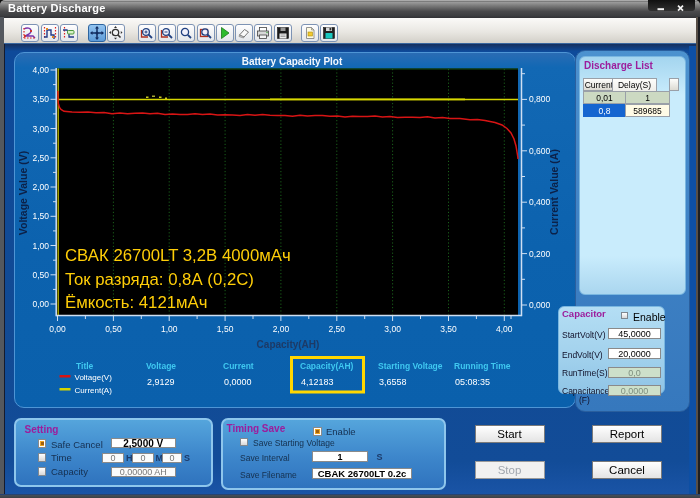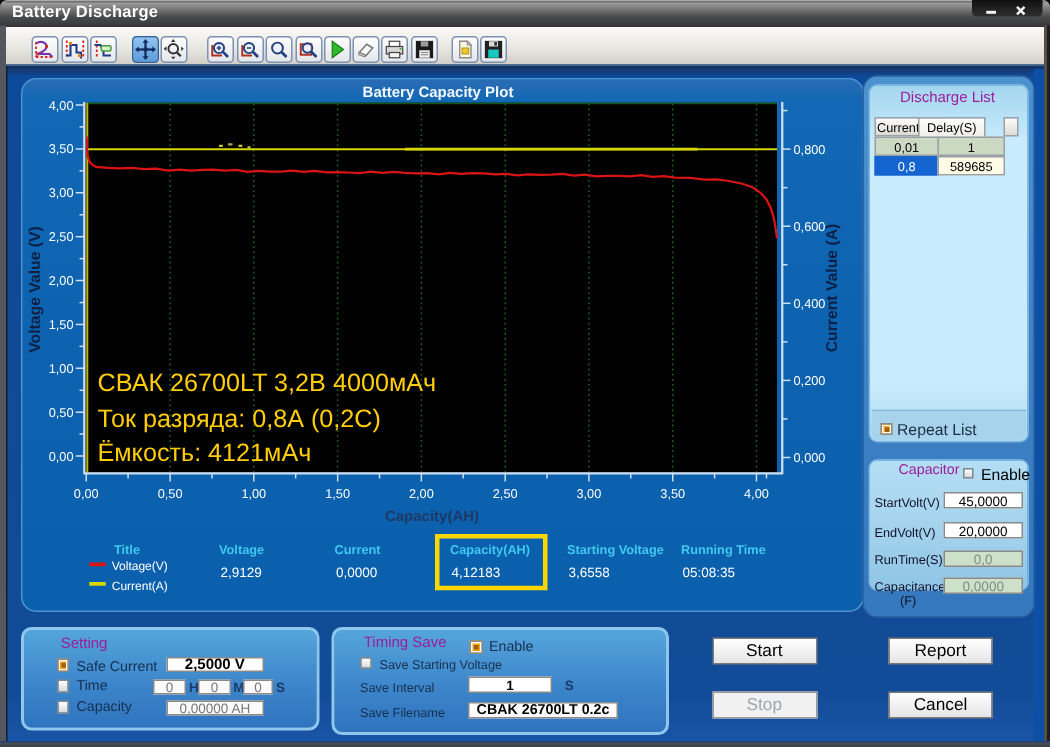--- a/index.html
+++ b/index.html
@@ -41,23 +41,23 @@
   background:linear-gradient(180deg,#2a6cb4 0%,#1268b4 4%,#0c62ae 55%,#0a60ac 100%);
   border:1px solid #4e95d5; }
 
 
 #rightbox { left:575px; top:50px; width:115px; height:362px; border-radius:10px;
   background:linear-gradient(180deg,#4c92cf 0%,#3f82c5 50%,#3678bd 100%);
   border:1px solid #2a5f9e; }
 .bluepanel { border:1px solid #7ab7e0; border-radius:6px; }
 #dlist { left:579px; top:55.5px; width:107px; height:239px;
   background:linear-gradient(180deg,#a4d5ef 0%,#c9ecfc 16%,#c9ecfc 84%,#aad6ef 100%); }
-#cap { left:579px; top:305.5px; width:107px; height:88px;
+#cap { left:558px; top:305.5px; width:107px; height:88px;
   background:linear-gradient(180deg,#b4def4 0%,#a3d2ed 55%,#8fc4e6 100%); }
-.ph { color:#9c1d9c; font-weight:normal; font-size:10px; position:absolute;margin-left:16px; }
+.ph { color:#9c1d9c; font-weight:bold; font-size:10px; position:absolute; }
 
 
 .cell { position:absolute; font-size:8.5px; text-align:center; border:1px solid #9aa0a8; color:#000; }
 .hcell { background:linear-gradient(180deg,#fdfdfb,#dcdad2); }
 #repeat { position:absolute; left:1px; top:216.5px; width:103px; height:20px; border-radius:0 0 5px 5px; background:#a7d3ed; border-top:1px solid #86b4d6; }
 
 
 .inp { position:absolute; background:#fff; border:1px solid #8a8a8a; font-size:9px; color:#000;
   text-align:center; }
 .inp.dis { background:#cde0ca; color:#7f8f7f; }
@@ -245,45 +245,41 @@
 
 <div id="dlist" class="abs bluepanel">
   <div class="ph" style="left:4px; top:3.5px;">Discharge List</div>
   <div class="cell hcell" style="left:3px; top:21px; width:43px; height:13.5px; line-height:13px;">Current(A)</div>
   <div class="cell hcell" style="left:32px; top:21px; width:45px; height:30px; line-height:13px;">Delay(S)</div>
   <div class="cell hcell" style="left:89px; top:21px; width:10px; height:13.5px;"></div>
   <div class="cell" style="left:3px; top:34px; width:43px; height:13.5px; line-height:13px; background:#ccd9c2;">0,01</div>
   <div class="cell" style="left:45px; top:34px; width:45px; height:13.5px; line-height:13px; background:#ccd9c2;">1</div>
   <div class="cell" style="left:3px; top:47px; width:43px; height:13.5px; line-height:13px; background:#1565d0; color:#fff; border-color:#1565d0;">0,8</div>
   <div class="cell" style="left:45px; top:47px; width:45px; height:13.5px; line-height:13px; background:#fffbe6;">589685</div>
-  <div id="repeat">
-    <span class="cb on" style="left:6px; top:7.5px; width:8px; height:8px;"></span>
-    <span style="position:absolute; left:17px; top:7px; font-size:10.5px; color:#1c2e44;">Repeat List</span>
-  </div>
 </div>
 
 <div id="cap" class="abs bluepanel">
   <div class="ph" style="left:3px; top:1.5px; font-size:9.5px;">Capacitor</div>
   <span class="cb" style="left:61.5px; top:5px; width:7px; height:7px;"></span>
   <span style="position:absolute; left:74px; top:4.5px; font-size:10.5px; color:#000;">Enable</span>
   <div class="lbl" style="left:3px; top:23px;">StartVolt(V)</div>
   <div class="inp" style="left:49px; top:21.5px; width:53px; height:11px; line-height:10px;">45,0000</div>
   <div class="lbl" style="left:3px; top:43px;">EndVolt(V)</div>
   <div class="inp" style="left:49px; top:41.5px; width:53px; height:11px; line-height:10px;">20,0000</div>
   <div class="lbl" style="left:3px; top:61px;">RunTime(S)</div>
   <div class="inp dis" style="left:49px; top:60px; width:53px; height:11px; line-height:10px;">0,0</div>
   <div class="lbl" style="left:3px; top:79px;">Capacitance</div>
   <div class="lbl" style="left:20px; top:88.5px;">(F)</div>
   <div class="inp dis" style="left:49px; top:78px; width:53px; height:11px; line-height:10px;">0,0000</div>
 </div>
 
 <div id="setting" class="abs botpanel">
   <div class="ph" style="left:8.5px; top:4px;">Setting</div>
   <span class="cb on" style="left:21.5px; top:19px; width:8.5px; height:8.5px;"></span>
-  <div class="blbl" style="left:35px; top:18.5px;">Safe Current</div>
+  <div class="blbl" style="left:35px; top:18.5px;">Safe Cancel</div>
   <div class="inp" style="left:94.5px; top:17.5px; width:65.5px; height:10.5px; line-height:9.5px; font-weight:bold; font-size:10px;">2,5000 V</div>
   <span class="cb" style="left:21.5px; top:33px; width:8.5px; height:8.5px;"></span>
   <div class="blbl" style="left:35px; top:32px;">Time</div>
   <div class="inp gr" style="left:86px; top:33px; width:22px; height:9.5px; line-height:8.5px;">0</div>
   <div class="blbl" style="left:110px; top:32.5px; font-weight:bold; font-size:9px; color:#1c3a6a;">H</div>
   <div class="inp gr" style="left:116px; top:33px; width:22px; height:9.5px; line-height:8.5px;">0</div>
   <div class="blbl" style="left:139.5px; top:32.5px; font-weight:bold; font-size:9px; color:#1c3a6a;">M</div>
   <div class="inp gr" style="left:146px; top:33px; width:20px; height:9.5px; line-height:8.5px;">0</div>
   <div class="blbl" style="left:168px; top:32.5px; font-weight:bold; font-size:9px; color:#1c3a6a;">S</div>
   <span class="cb" style="left:21.5px; top:47px; width:8.5px; height:8.5px;"></span>

